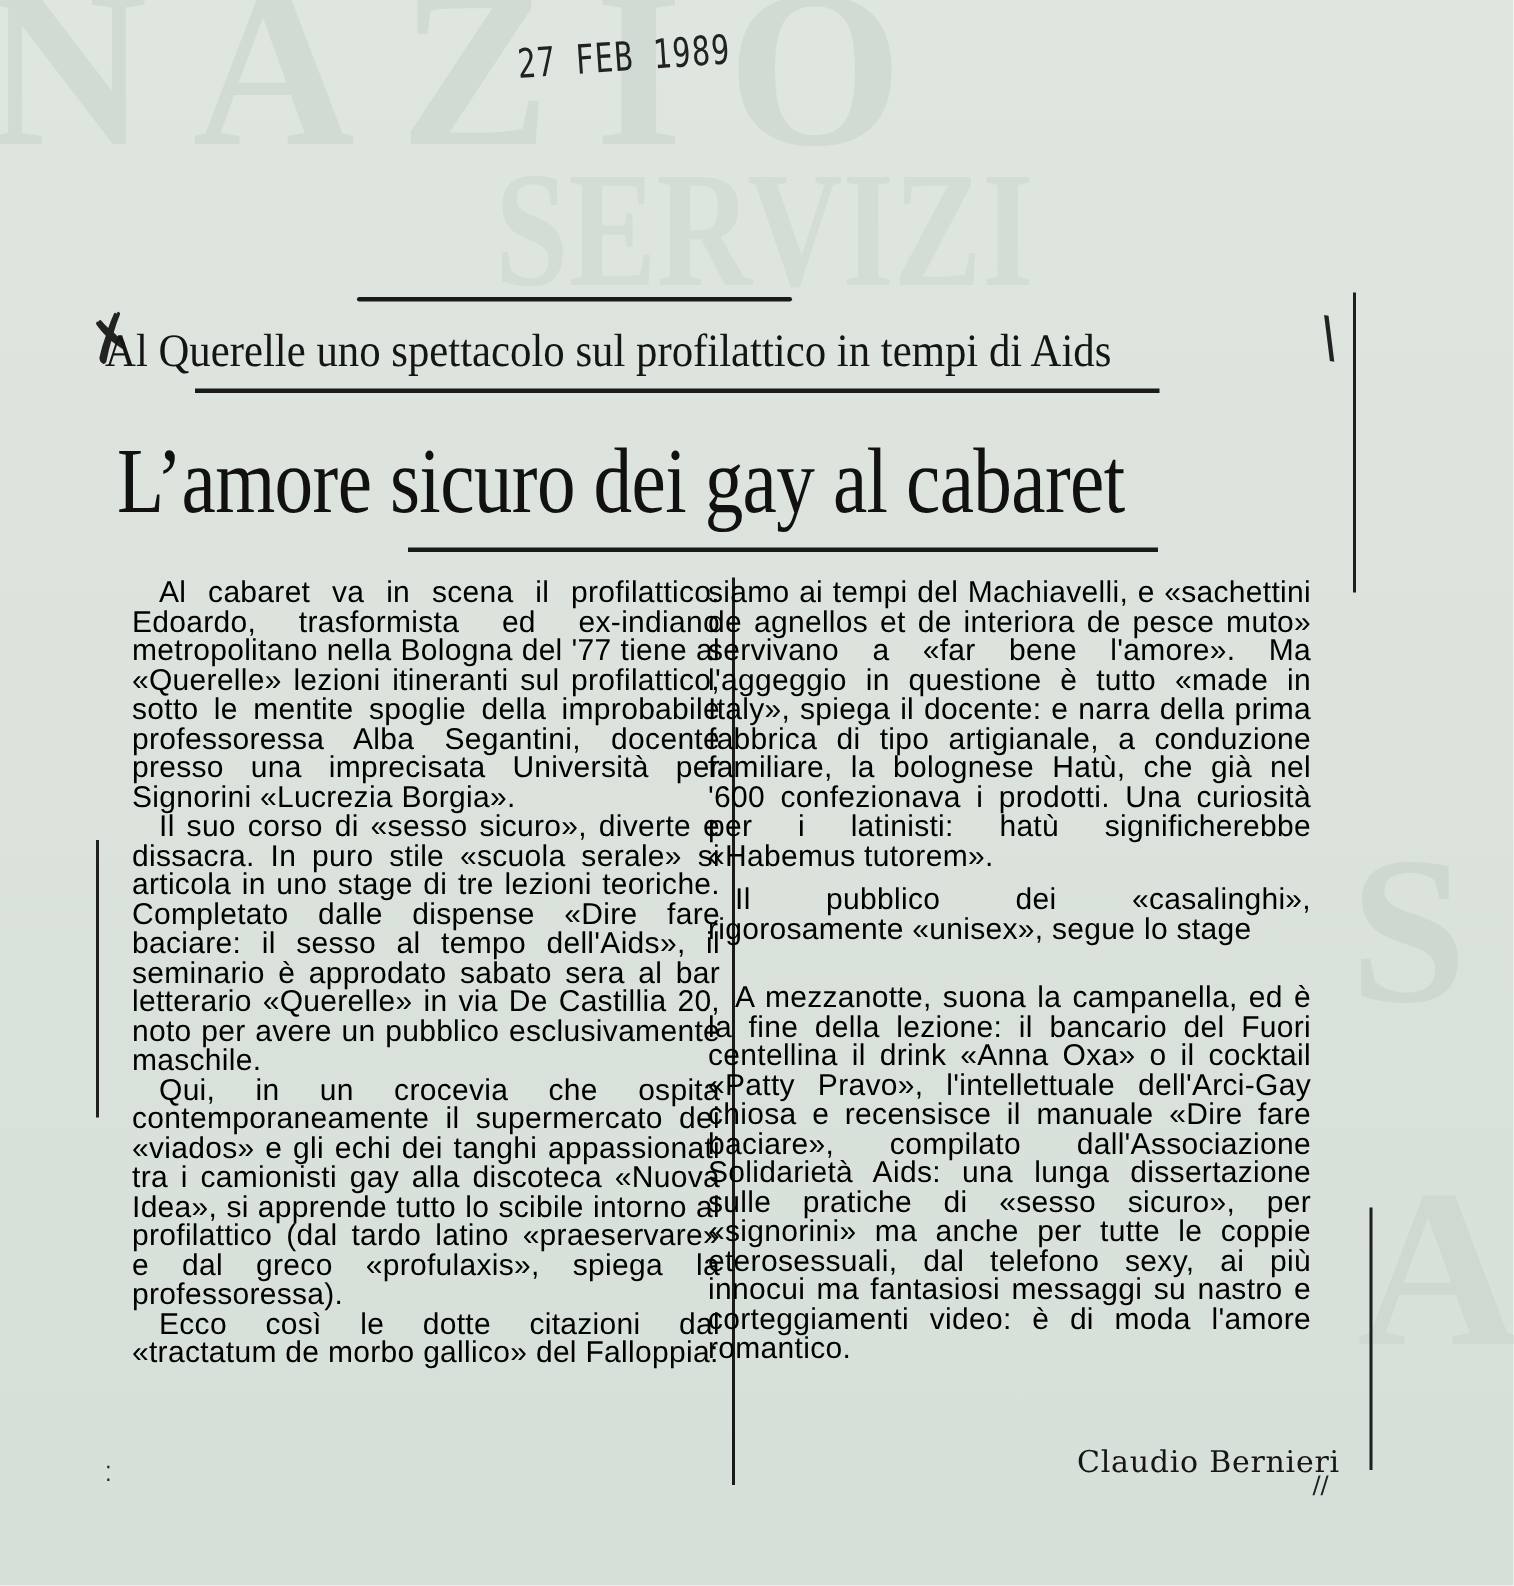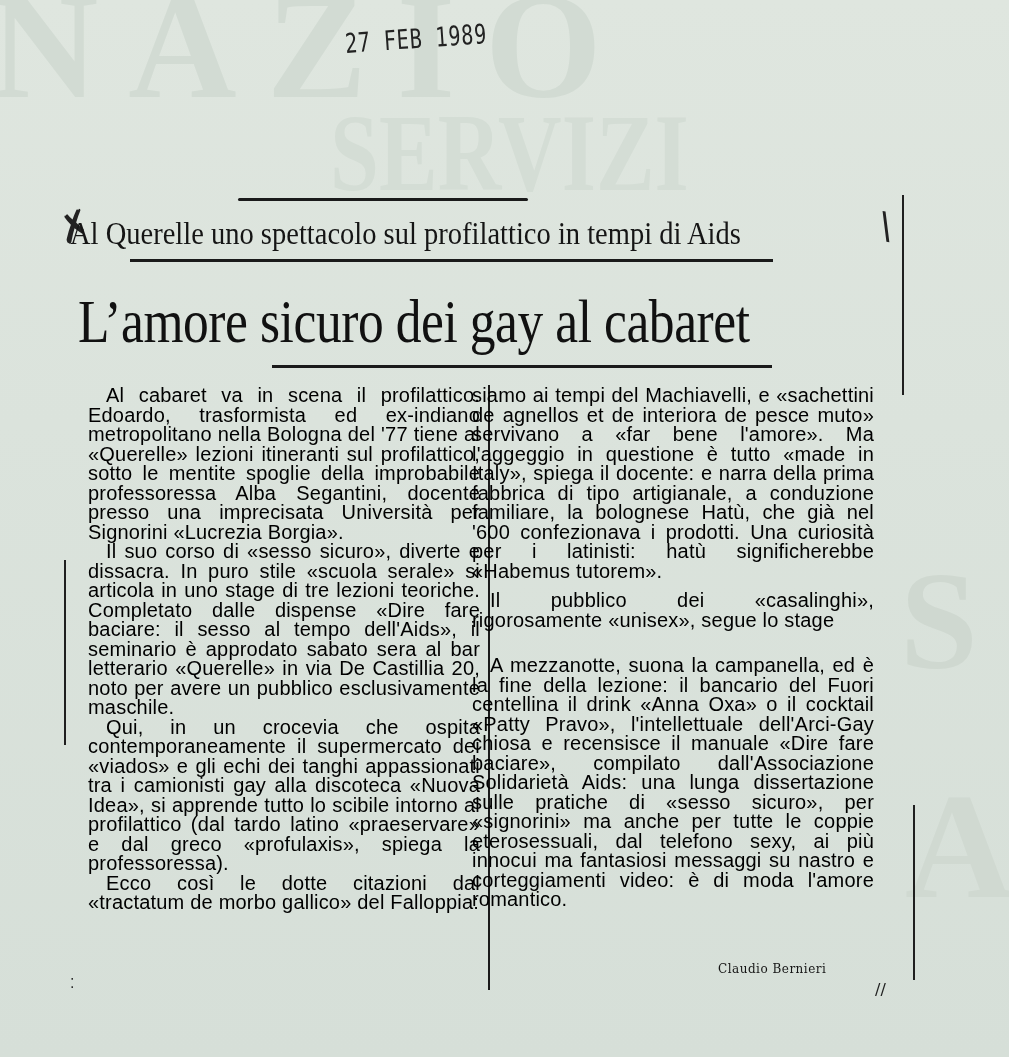--- a/index.html
+++ b/index.html
@@ -151,21 +151,21 @@
       width: 2px;
       height: 605px;
       background: #1a1a1a;
     }
 
     .byline {
       position: absolute;
       left: 718px;
       top: 962px;
       font-family: "DejaVu Serif", serif;
-      font-size: 12px;
+      font-size: 20px;
       letter-spacing: 0.5px;
       color: #151515;
       white-space: nowrap;
     }
   </style>
 </head>
 <body>
 
 <div class="ghost g1">NAZIO</div>
 <div class="ghost g2">SERVIZI</div>

